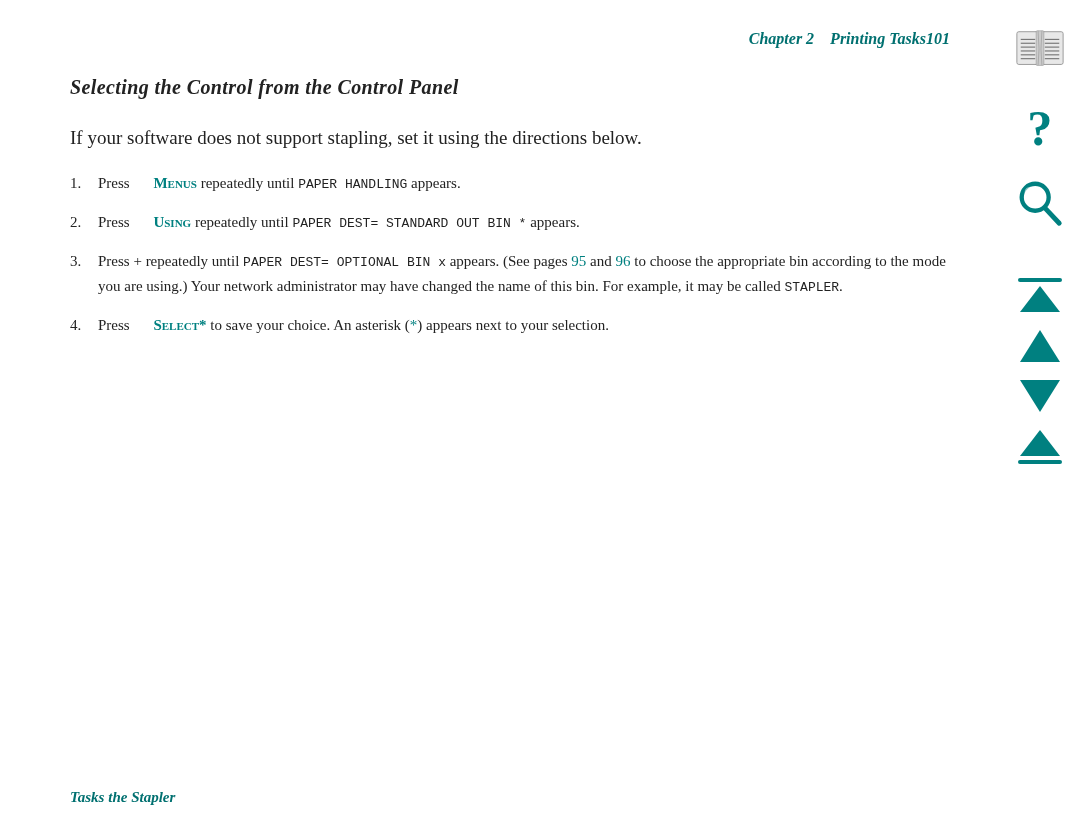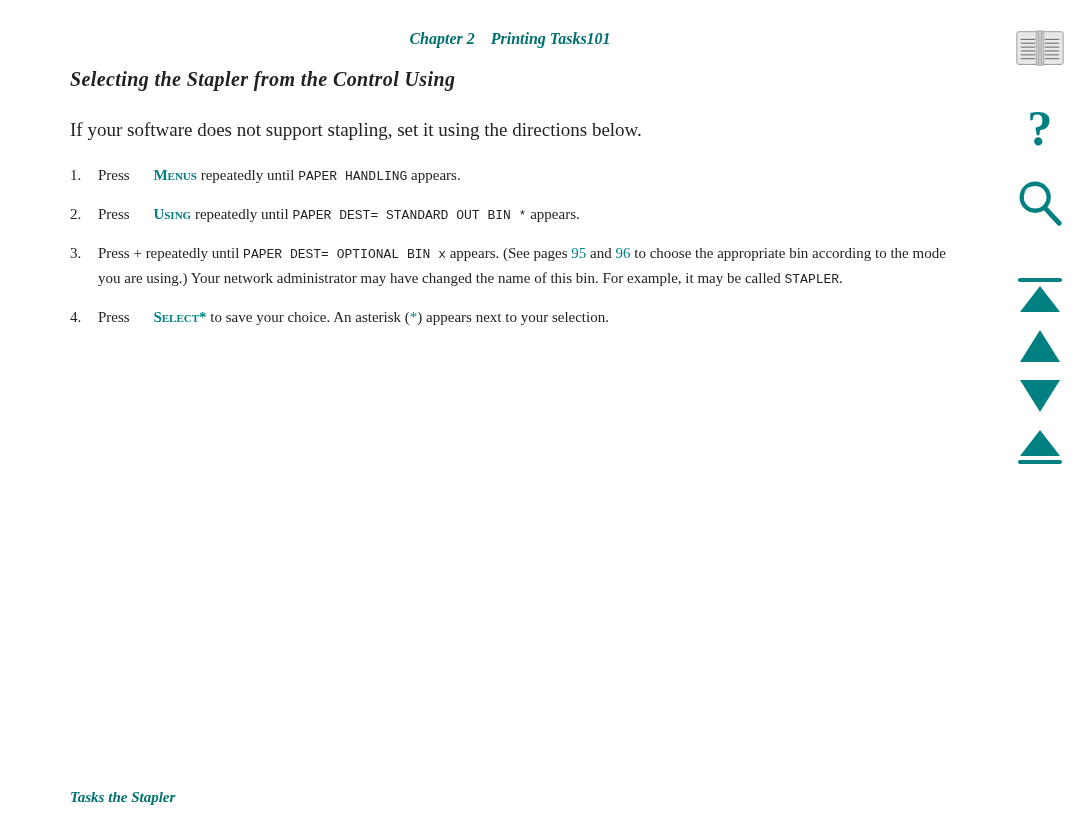--- a/index.html
+++ b/index.html
@@ -21,23 +21,23 @@
     }
 
     .content-area {
       flex: 1;
       padding: 30px 50px 30px 70px;
       position: relative;
     }
 
     .header-row {
       display: flex;
-      justify-content: center;
+      justify-content: flex-end;
       align-items: baseline;
-      margin-bottom: 20px;
+      margin-bottom: 28px;
     }
 
     .chapter-label {
       font-style: italic;
       font-weight: bold;
       color: #007070;
       font-size: 16px;
     }
 
     .page-number {
@@ -169,21 +169,21 @@
 
     <div class="header-row">
       <span class="chapter-label">
         <em><strong>Chapter 2&nbsp;&nbsp;&nbsp;&nbsp;Printing Tasks</strong></em>
       </span>
       <span class="page-number">
         <em><strong>101</strong></em>
       </span>
     </div>
 
-    <div class="section-title">Selecting the Stapler from the Control Using</div>
+    <div class="section-title">Selecting the Control from the Control Panel</div>
 
     <p class="intro-text">If your software does not support stapling, set it using the directions below.</p>
 
     <ol class="steps-list">
 
       <li>
         <span class="step-content">
           Press <span class="teal-small-caps">Menus</span> repeatedly until <code class="mono">PAPER HANDLING</code> appears.
         </span>
       </li>

